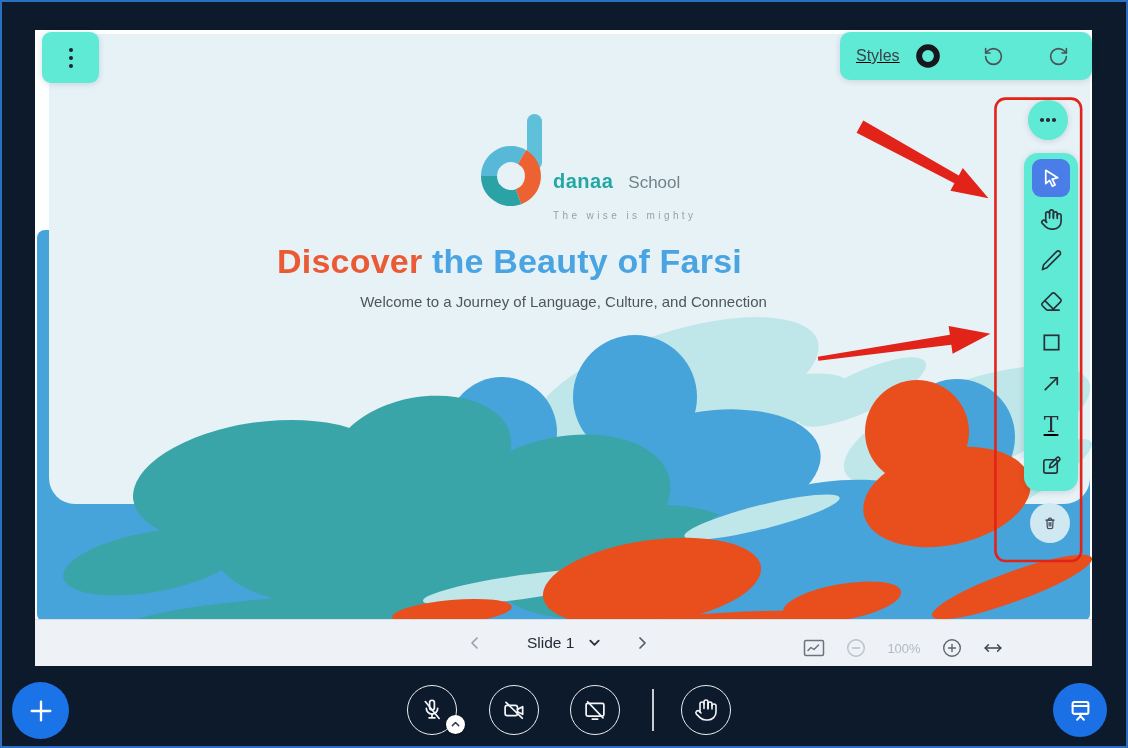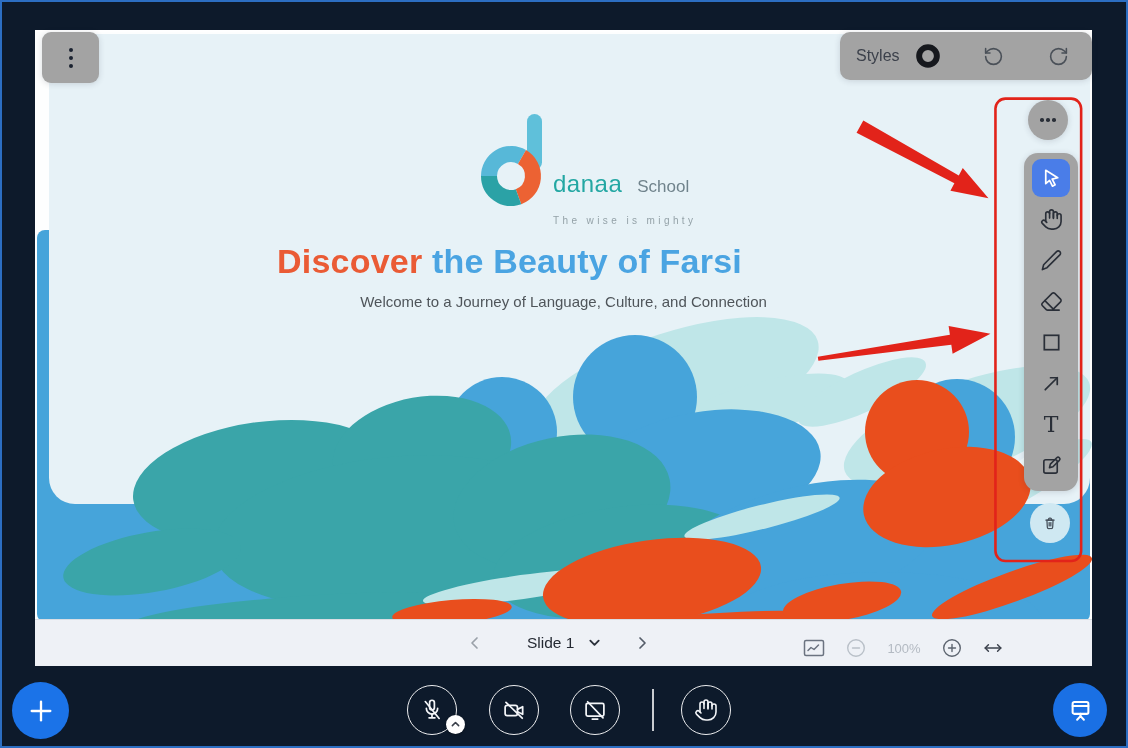--- a/index.html
+++ b/index.html
@@ -15,31 +15,31 @@
   .slide-canvas{ position:absolute; left:33px; top:30px; width:1057px; height:590px; }
   .slide-canvas svg{ display:block; }
   .board-bar{
     position:absolute; left:33px; top:617px; width:1057px; height:47px;
     background:var(--bar_bg,#eef1f6); border-top:1px solid #d9dee4;
   }
   
   .logo{ position:absolute; left:455px; top:112px; width:260px; height:108px; }
   .logo-mark{ position:absolute; left:14px; top:0; }
   .logo-text{ position:absolute; left:96px; top:56px; white-space:nowrap; }
-  .logo-name{ font-size:24px; font-weight:400; letter-spacing:.5px; color:var(--logo_teal,#23a7a3); }
+  .logo-name{ font-size:20px; font-weight:700; letter-spacing:.5px; color:var(--logo_teal,#23a7a3); }
   .logo-suffix{ font-size:17px; color:#70838c; margin-left:15px; }
   .logo-tagline{ margin-top:17px; font-size:10px; letter-spacing:3.4px; color:#94a2a8; font-weight:500; }
   .slide-title{ position:absolute; left:33px; top:240px; width:949px; text-align:center;
     font-size:34px; font-weight:700; letter-spacing:.2px; }
   .slide-title .accent{ color:var(--title_orange,#ea5b35); }
   .slide-title .rest{ color:var(--title_blue,#4aa4e2); }
   .slide-subtitle{ position:absolute; left:33px; top:291px; width:1057px; text-align:center;
     font-size:15px; color:#4f555a; }
   
-  .panel{ background:#a3a3a3; box-shadow:0 1px 6px rgba(35,45,65,.16); }
+  .panel{ background:#5eead4; box-shadow:0 1px 6px rgba(35,45,65,.16);text-decoration:underline; }
   .kebab-panel{ position:absolute; left:40px; top:30px; width:57px; height:51px; border-radius:9px;
     display:flex; align-items:center; justify-content:center; cursor:pointer; }
   .kebab-dots{ width:4px; height:4px; border-radius:50%; background:#1a2230;
     box-shadow:0 8px 0 #1a2230, 0 -8px 0 #1a2230; }
   .styles-panel{ position:absolute; left:838px; top:30px; width:252px; height:48px; border-radius:10px;
     display:flex; align-items:center; padding:0 16px; }
   .styles-label{ font-size:16px; color:#3c414b; }
   .color-ring{ margin-left:15px; }
   .icon-btn{ background:none; border:none; cursor:pointer; display:flex; align-items:center; justify-content:center; color:#4a5058; }
   .undo-btn{ margin-left:42px; } .redo-btn{ margin-left:44px; }

